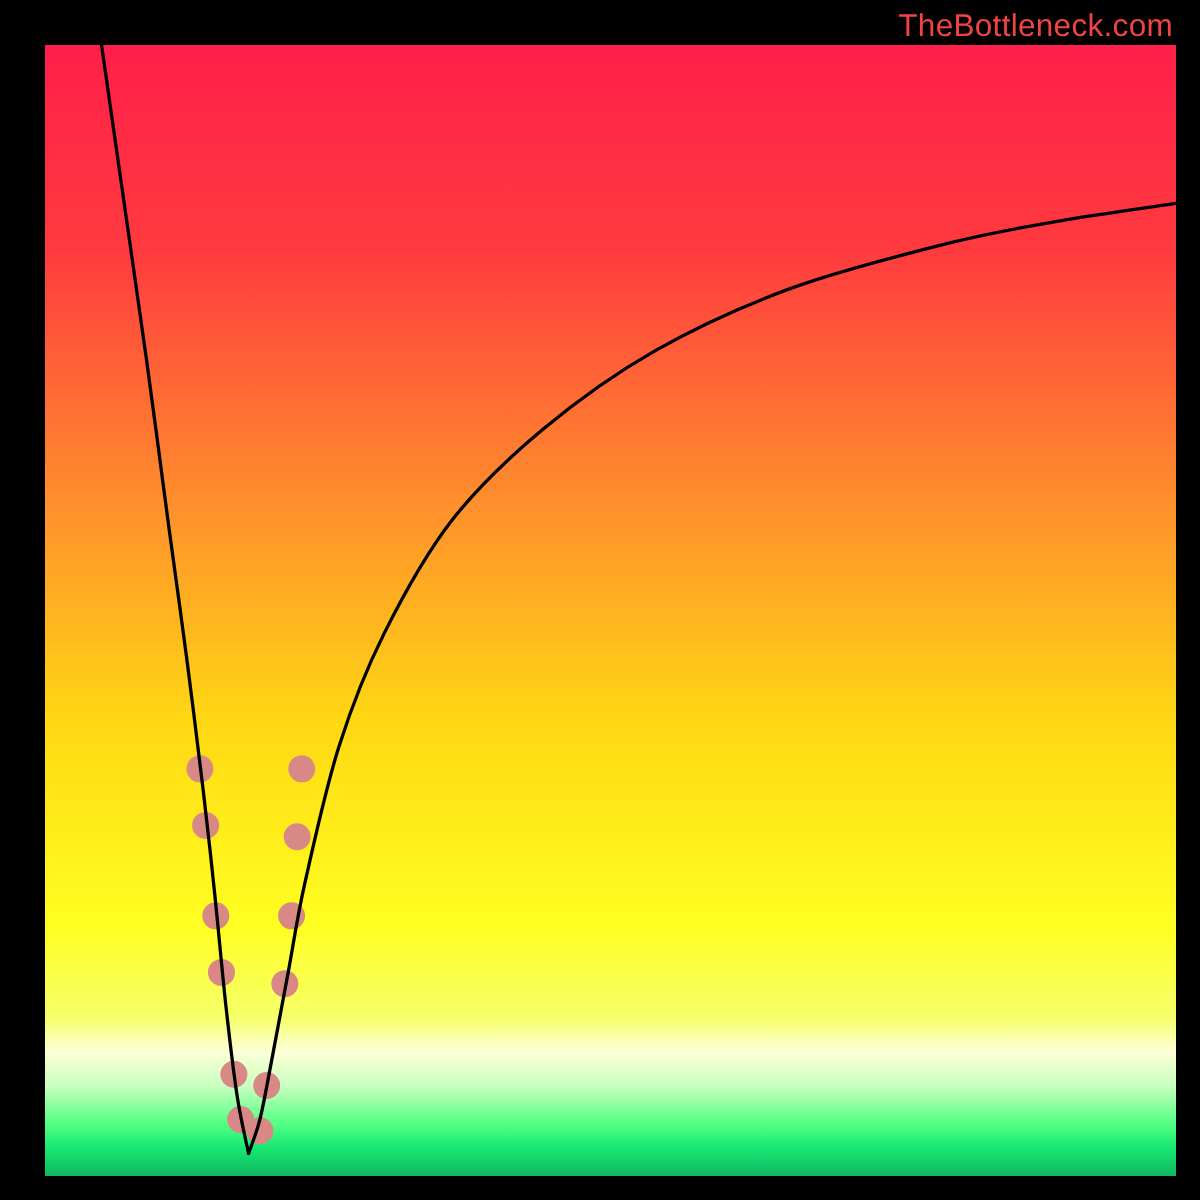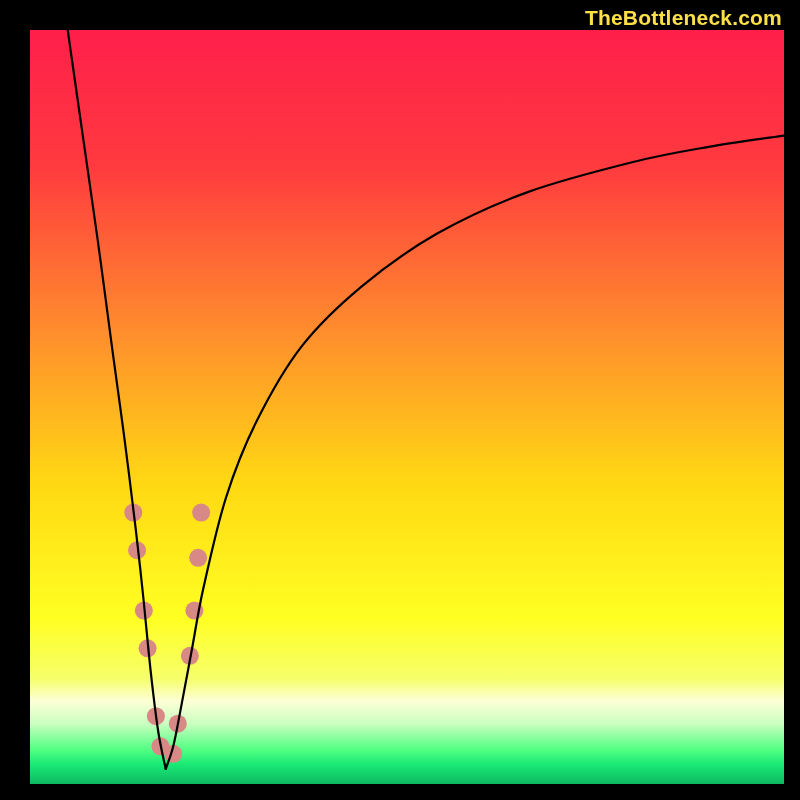--- a/index.html
+++ b/index.html
@@ -36,23 +36,23 @@
     position: absolute;
     left: 0;
     top: 0;
     width: 100%;
     height: 100%;
   }
   .watermark {
     position: absolute;
     top: 6px;
     right: 18px;
-    color: #fde047;
+    color: #ef4444;
     font-size: 21px;
-    font-weight: 700;
+    font-weight: 400;
     letter-spacing: 0.2px;
     user-select: none;
   }
 </style>
 </head>
 <body>
 
 <div class="frame">
 
   <div class="plot-area">

